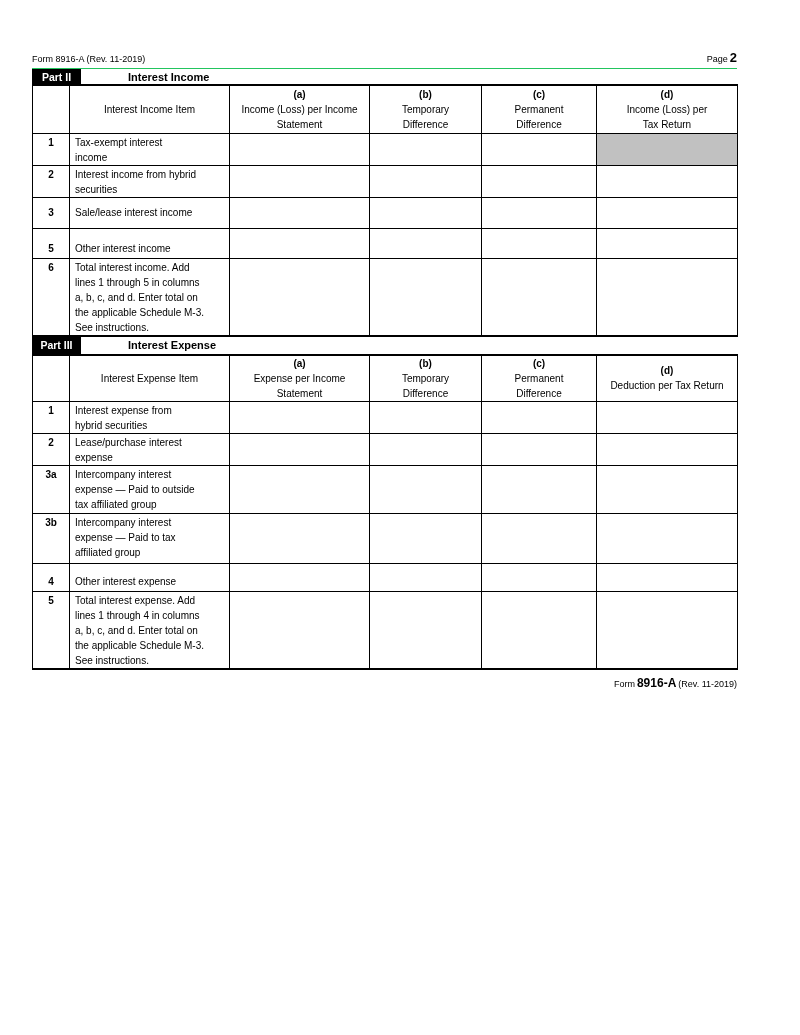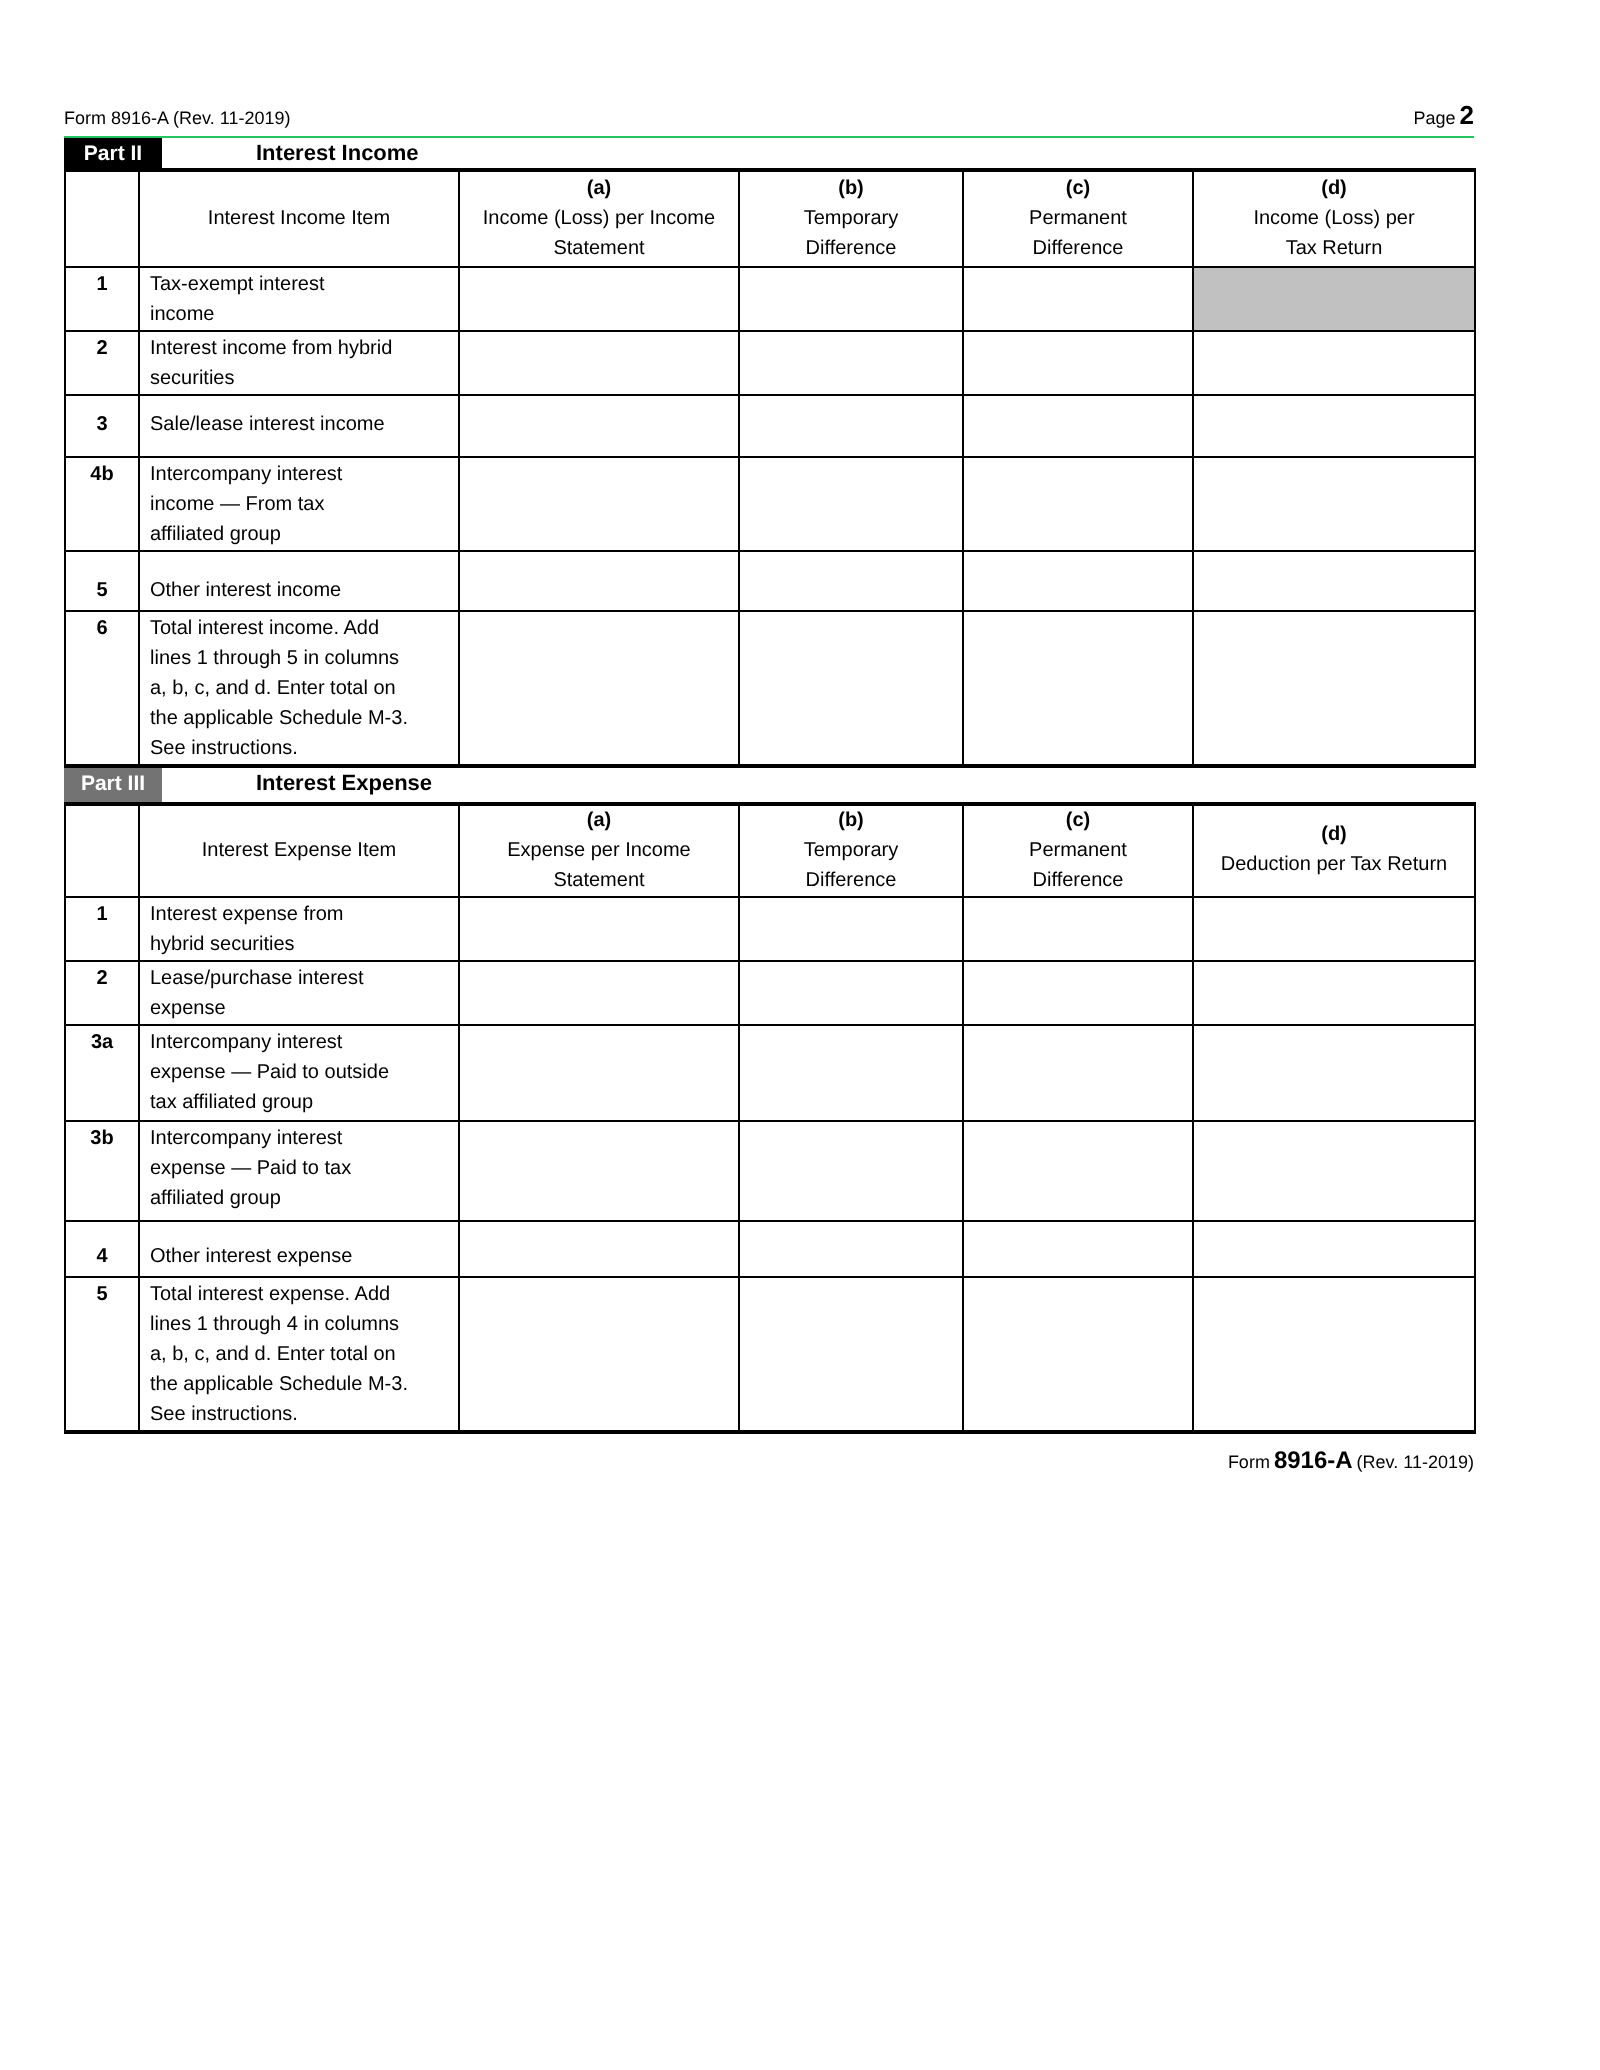--- a/index.html
+++ b/index.html
@@ -109,30 +109,20 @@
           <td class="cell"></td>
         </tr>
         <tr style="height:31px" class="vm">
           <td class="num">3</td>
           <td class="lbl">Sale/lease interest income</td>
           <td class="cell"></td>
           <td class="cell"></td>
           <td class="cell"></td>
           <td class="cell"></td>
         </tr>
-        <tr style="height:47px">
-          <td class="num">4b</td>
-          <td class="lbl">Intercompany interest
-income — From tax
-affiliated group</td>
-          <td class="cell"></td>
-          <td class="cell"></td>
-          <td class="cell"></td>
-          <td class="cell"></td>
-        </tr>
         <tr style="height:30px" class="vb">
           <td class="num">5</td>
           <td class="lbl">Other interest income</td>
           <td class="cell"></td>
           <td class="cell"></td>
           <td class="cell"></td>
           <td class="cell"></td>
         </tr>
         <tr style="height:75px">
           <td class="num">6</td>
@@ -143,21 +133,21 @@
 See instructions.</td>
           <td class="cell"></td>
           <td class="cell"></td>
           <td class="cell"></td>
           <td class="cell"></td>
         </tr>
       </tbody>
     </table>
 
     <div class="part-bar no-top">
-      <span class="part-box" style="background: #737373; color: rgb(255, 255, 255);">Part III</span>
+      <span class="part-box" style="background: #000000; color: rgb(255, 255, 255);">Part III</span>
       <span class="part-title">Interest Expense</span>
     </div>
 
     <table class="form-table">
       <colgroup>
         <col style="width:37px">
           <col style="width:160px">
           <col style="width:140px">
         <col style="width:112px">
           <col style="width:115px">

